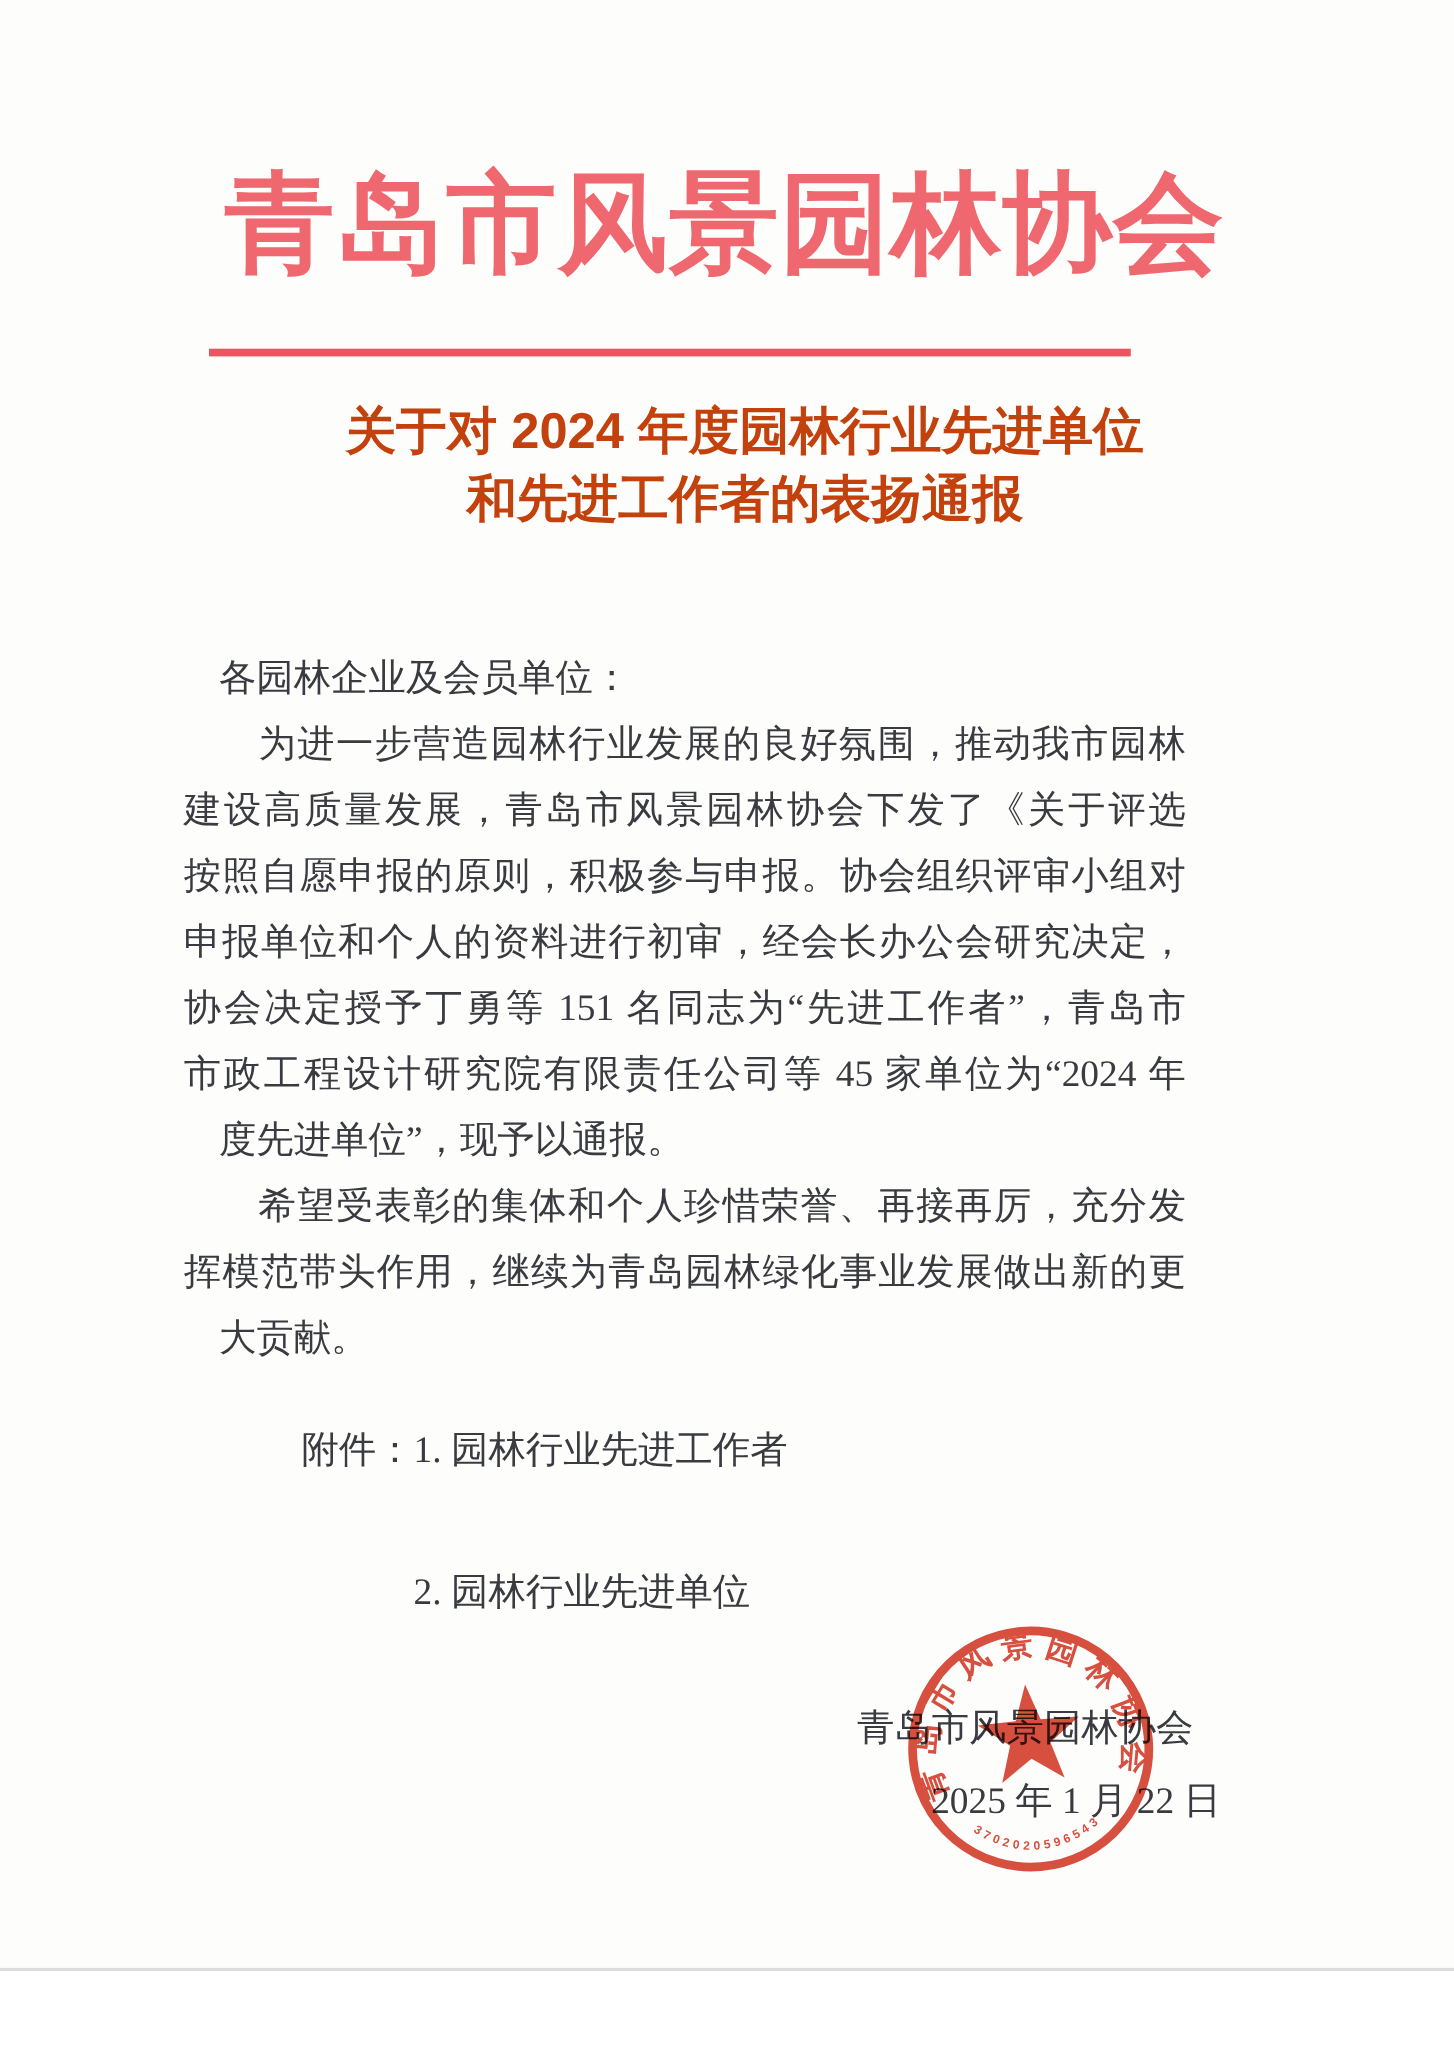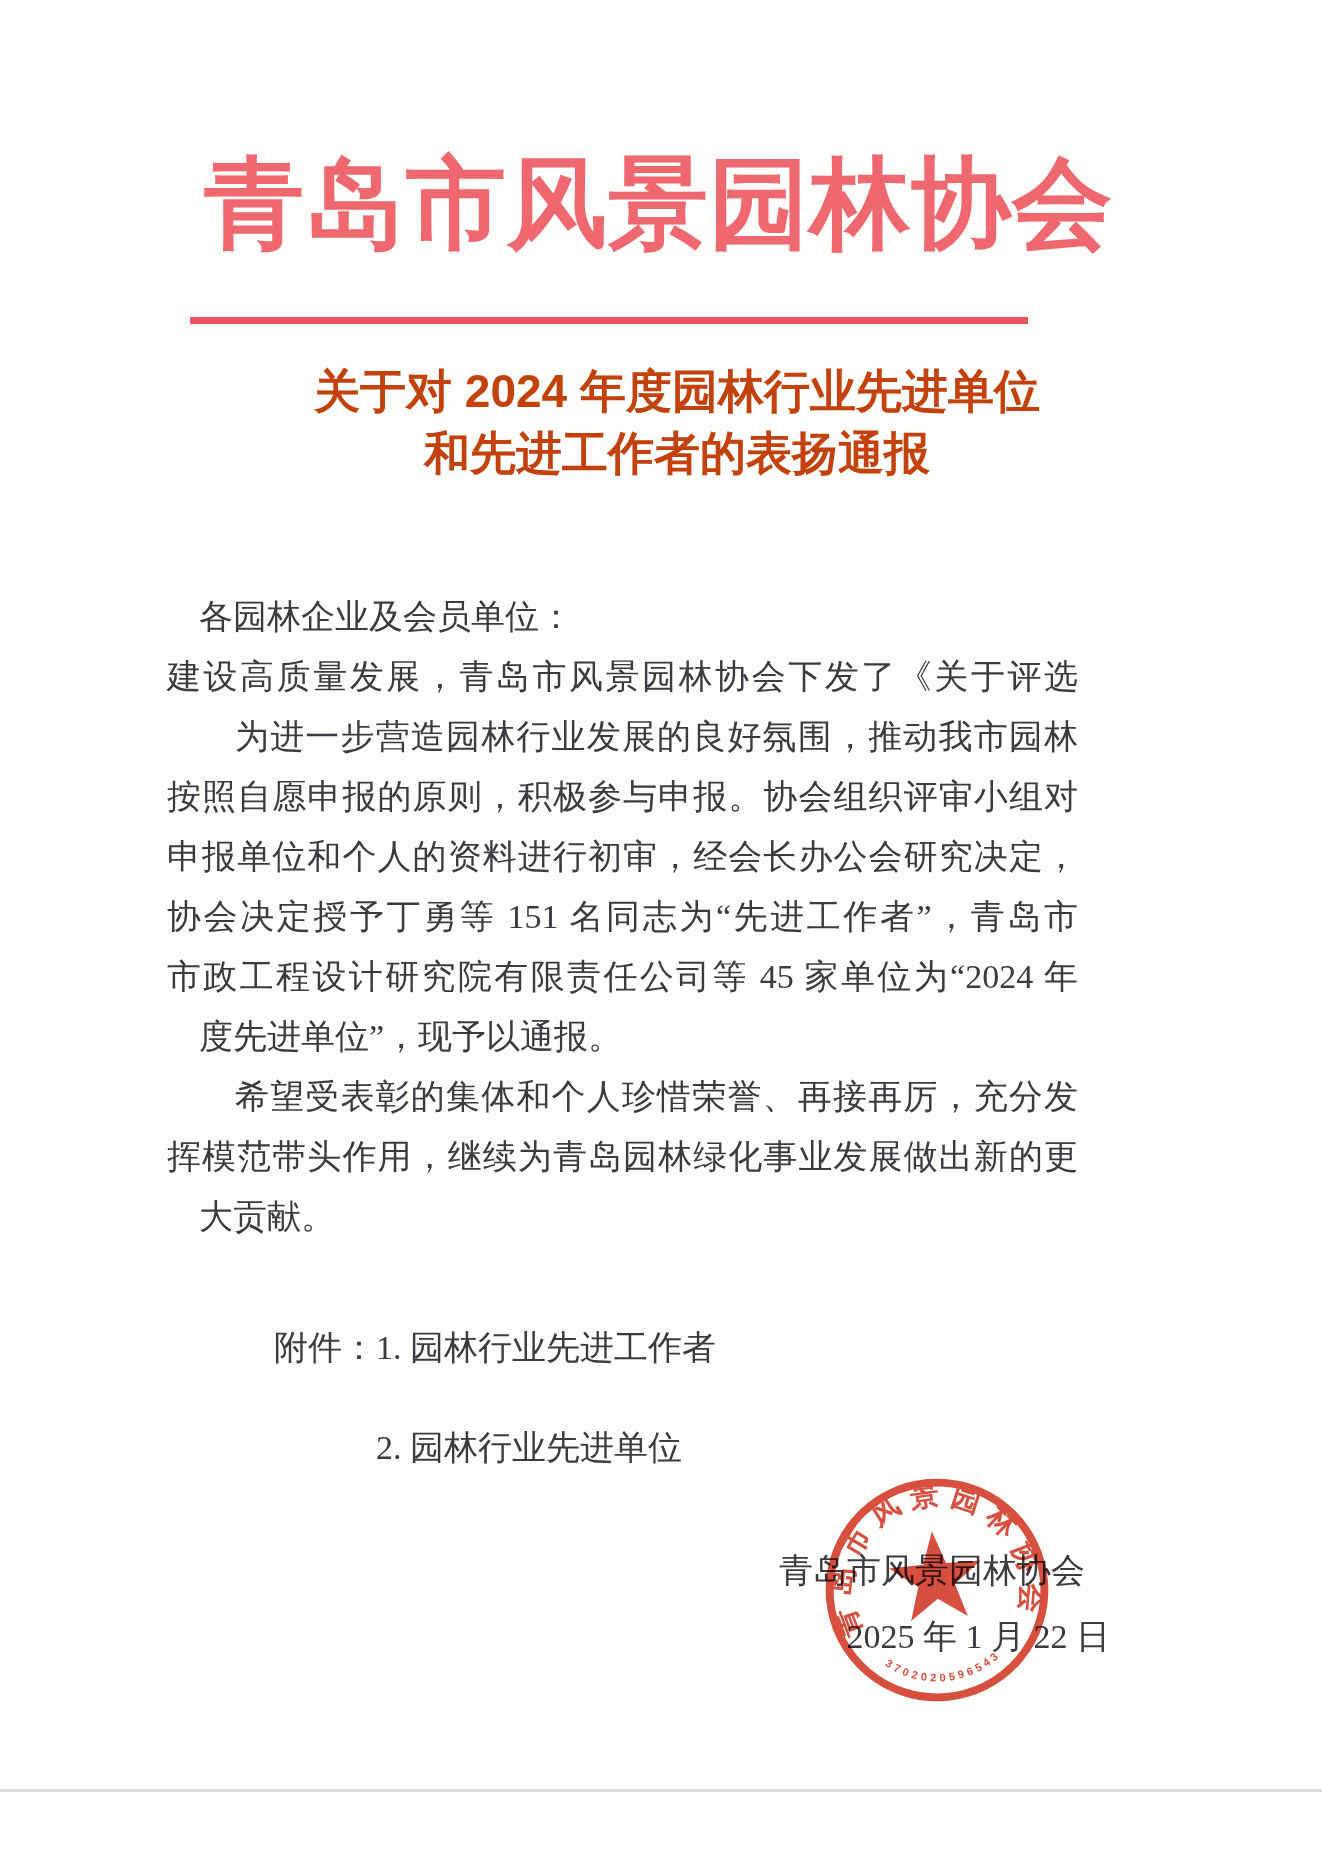--- a/index.html
+++ b/index.html
@@ -29,21 +29,21 @@
     position:absolute; left:167px; top:587px; width:911px;
     font-size:34px;
   }
   .body-text .line {
     height:60px; line-height:60px;
     text-align:justify; text-align-last:justify;
   }
   .body-text .line.last { text-align-last:left;margin-left:32px; }
   .body-text .line.indent { text-indent:2em; }
   .attachment-line { position:absolute; font-size:34px; line-height:44px; white-space:nowrap; }
-  .attachment-line.first  { left:274px; top:1326px;text-align:center; }
+  .attachment-line.first  { left:274px; top:1297px;text-align:center; }
   .attachment-line.second { left:376px; top:1426px; }
   .signature {
     position:absolute; left:762px; top:1548px; width:340px;
     text-align:center; font-size:34px; white-space:nowrap;
   }
   .doc-date {
     position:absolute; left:770px; top:1614px; width:340px;
     text-align:right; font-size:34px; white-space:nowrap;
   }
   .seal {
@@ -80,22 +80,22 @@
   <div class="red-rule"></div>
 
   <div class="doc-title">
     <div>关于对 2024 年度园林行业先进单位</div>
     <div>和先进工作者的表扬通报</div>
   </div>
 
   <div class="body-text">
     <div class="line last">各园林企业及会员单位：</div>
     <div>
+        <div class="line indent">为进一步营造园林行业发展的良好氛围，推动我市园林</div>
         <div class="line">建设高质量发展，青岛市风景园林协会下发了《关于评选</div>
-        <div class="line indent">为进一步营造园林行业发展的良好氛围，推动我市园林</div>
         <div class="line">按照自愿申报的原则，积极参与申报。协会组织评审小组对</div>
         <div class="line">申报单位和个人的资料进行初审，经会长办公会研究决定，</div>
         <div class="line">协会决定授予丁勇等 151 名同志为“先进工作者”，青岛市</div>
         <div class="line">市政工程设计研究院有限责任公司等 45 家单位为“2024 年</div>
         <div class="line last">度先进单位”，现予以通报。</div>
       </div>
     <div>
         <div class="line indent">希望受表彰的集体和个人珍惜荣誉、再接再厉，充分发</div>
         <div class="line">挥模范带头作用，继续为青岛园林绿化事业发展做出新的更</div>
         <div class="line last">大贡献。</div>

